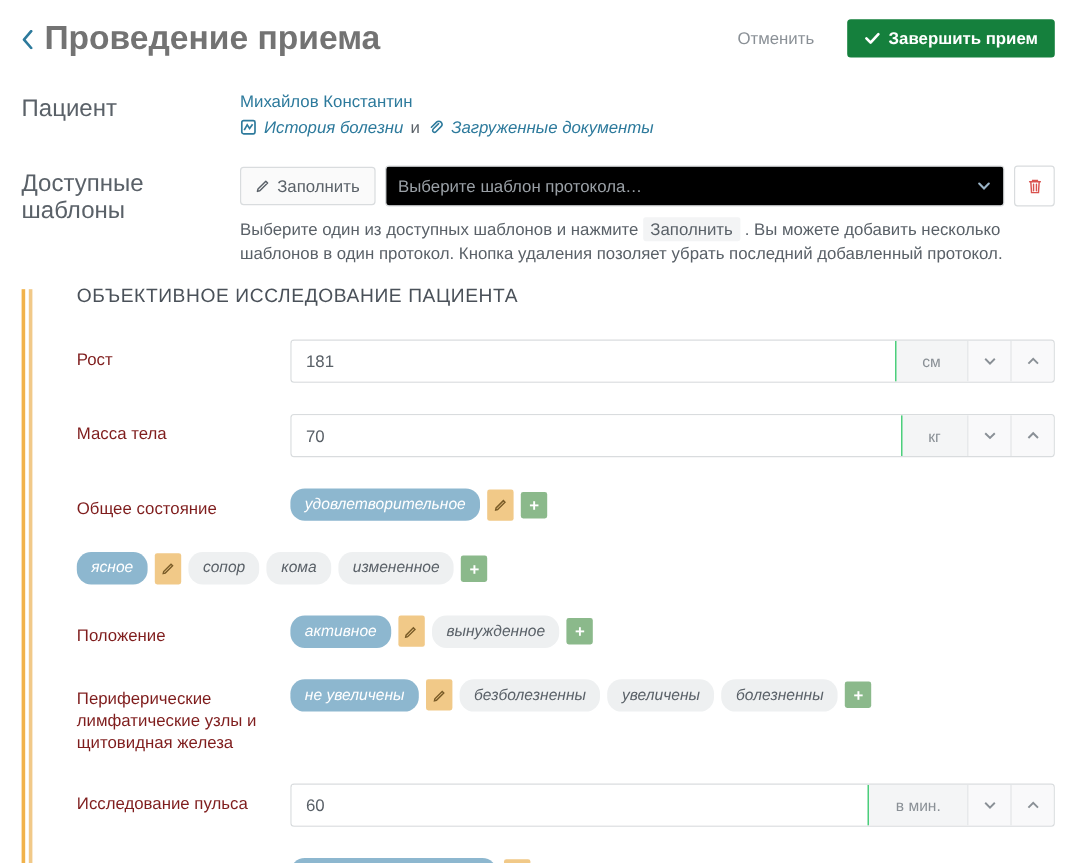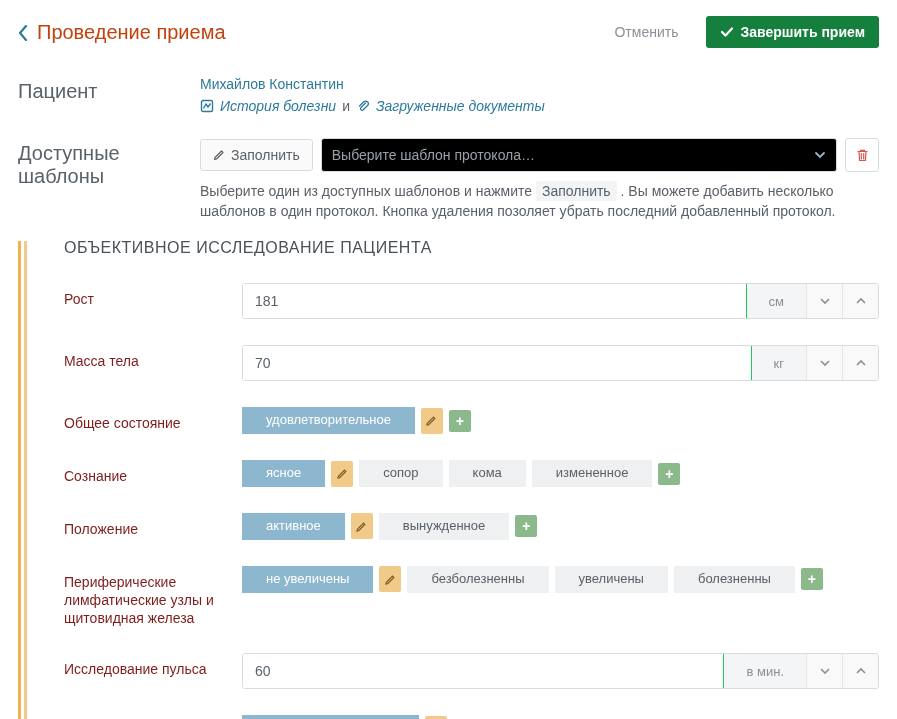--- a/index.html
+++ b/index.html
@@ -21,23 +21,23 @@
     display: flex;
     align-items: center;
     gap: 10px;
   }
   .chevron-left {
     width: 9px; height: 15px;
     cursor: pointer;
   }
   .chevron-left svg { display:block; }
   h1 {
-    font-size: 20px;
-    font-weight: 400;
-    color: #c2410c;
+    font-size: 28px;
+    font-weight: 700;
+    color: #737373;
   }
   .header-right {
     display: flex;
     align-items: center;
     gap: 28px;
   }
   .link-cancel {
     color: #8a9096;
     cursor: pointer;
   }
@@ -183,25 +183,26 @@
     width:36px; background:#f9f9fa; border-left:1px solid #e3e5e7;
     display:flex;align-items:center;justify-content:center;
     cursor:pointer; color:#8a9096;
   }
   .chips {
     display:flex; flex-wrap:wrap; gap:6px; align-items:center;
   }
   .chip {
     background:#eef0f1;
     color:#5a6168;
-    padding:5px 24px;
-    border-radius:0;
+    padding:5px 12px;
+    border-radius:12px;
     font-size:13px;
     cursor:pointer;
     line-height: 1.3;
+    font-style: italic;
   }
   .chip.sel {
     background:#8db7cf;
     color:#fff;
   }
   .chip-edit {
     background:#f1c988;
     width:22px; height:26px;
     display:inline-flex;align-items:center;justify-content:center;
     border-radius:2px; cursor:pointer;
@@ -344,21 +345,20 @@
         <span class="chip-edit">
             <svg width="11" height="11" viewBox="0 0 11 11">
               <path d="M1 10 L1.4 8.3 L7.5 2.2 L8.8 3.5 L2.7 9.6 Z" fill="none" stroke="#7a5c28" stroke-width="1.2"></path>
             </svg>
           </span>
         <span class="chip-add">+</span>
       </div>
     </div>
 
     <div class="field">
-      <div class="flabel">Сознание</div>
       <div class="fval chips">
         <span class="chip sel">ясное</span>
         <span class="chip-edit">
             <svg width="11" height="11" viewBox="0 0 11 11">
               <path d="M1 10 L1.4 8.3 L7.5 2.2 L8.8 3.5 L2.7 9.6 Z" fill="none" stroke="#7a5c28" stroke-width="1.2"></path>
             </svg>
           </span>
         <span class="chip">сопор</span>
         <span class="chip">кома</span>
         <span class="chip">измененное</span>

